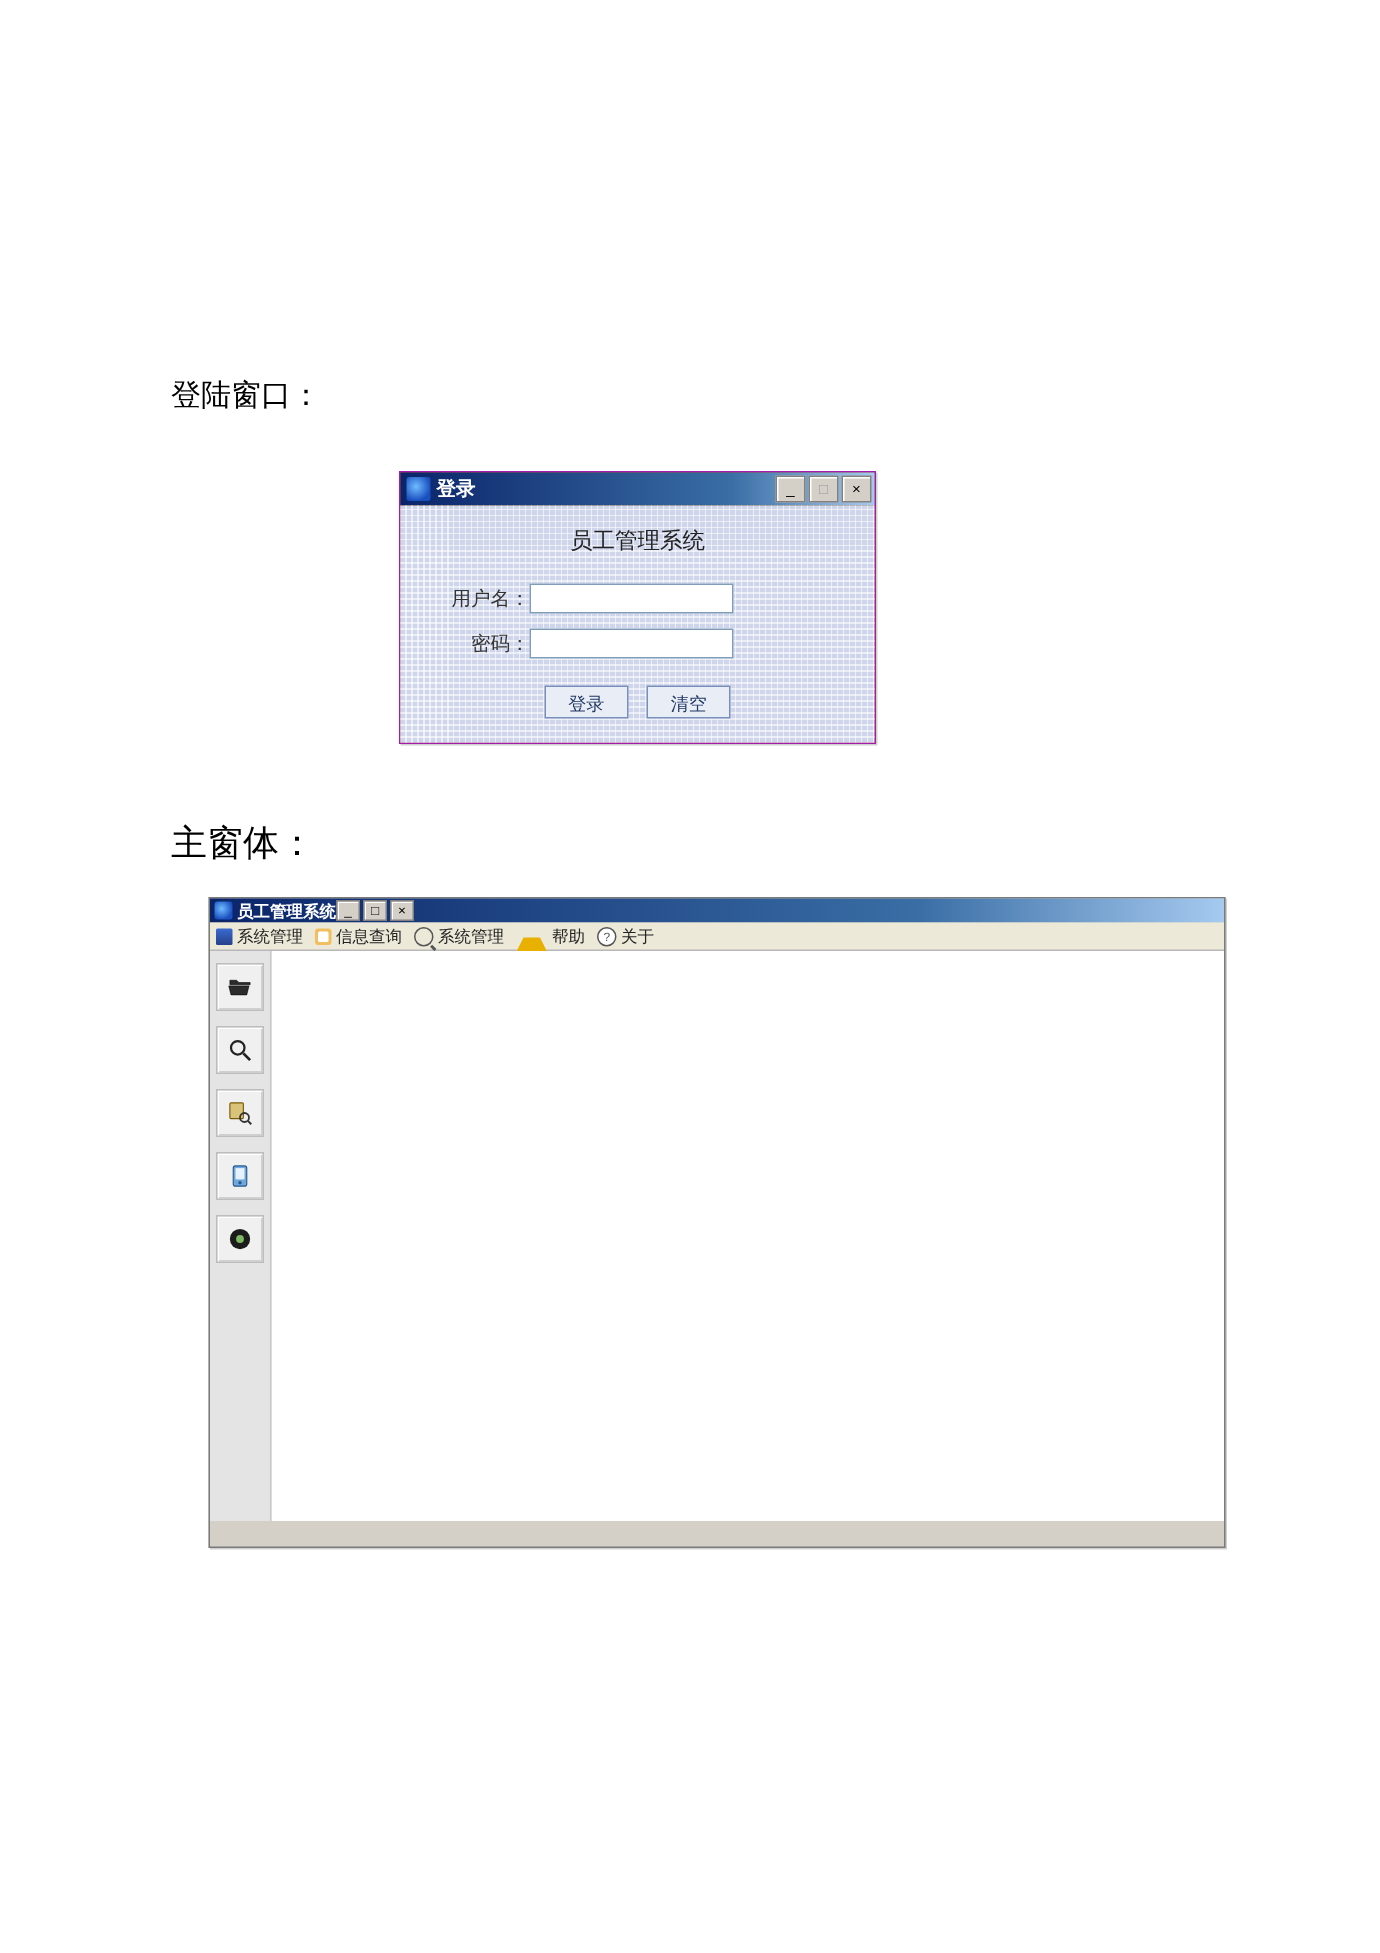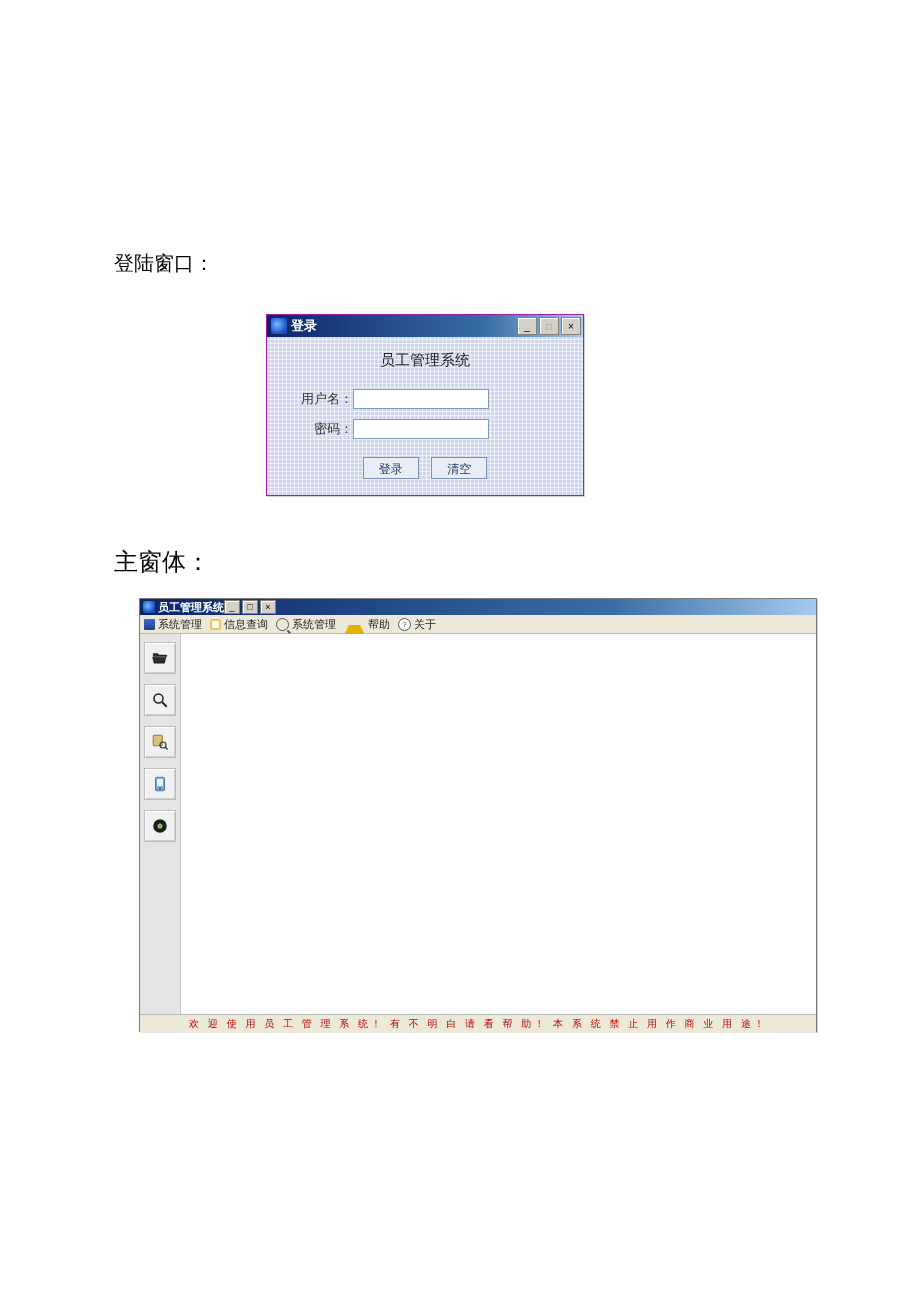--- a/index.html
+++ b/index.html
@@ -146,17 +146,14 @@
             </svg>
         </div>
         <div class="tbtn">
           <svg class="ico" viewBox="0 0 24 24">
               <circle cx="12" cy="12" r="9" fill="#1b1b1b"></circle>
               <circle cx="12" cy="12" r="3.5" fill="#7bb661"></circle>
             </svg>
         </div>
       </div>
     </div>
-    <div class="statusbar">
-      <span>欢 迎 使 用 员 工 管 理 系 统！    有 不 明 白 请 看 帮 助！    本 系 统 禁 止 用 作 商 业 用 途！</span>
-    </div>
   </div>
 </div>
 
 </body></html>

